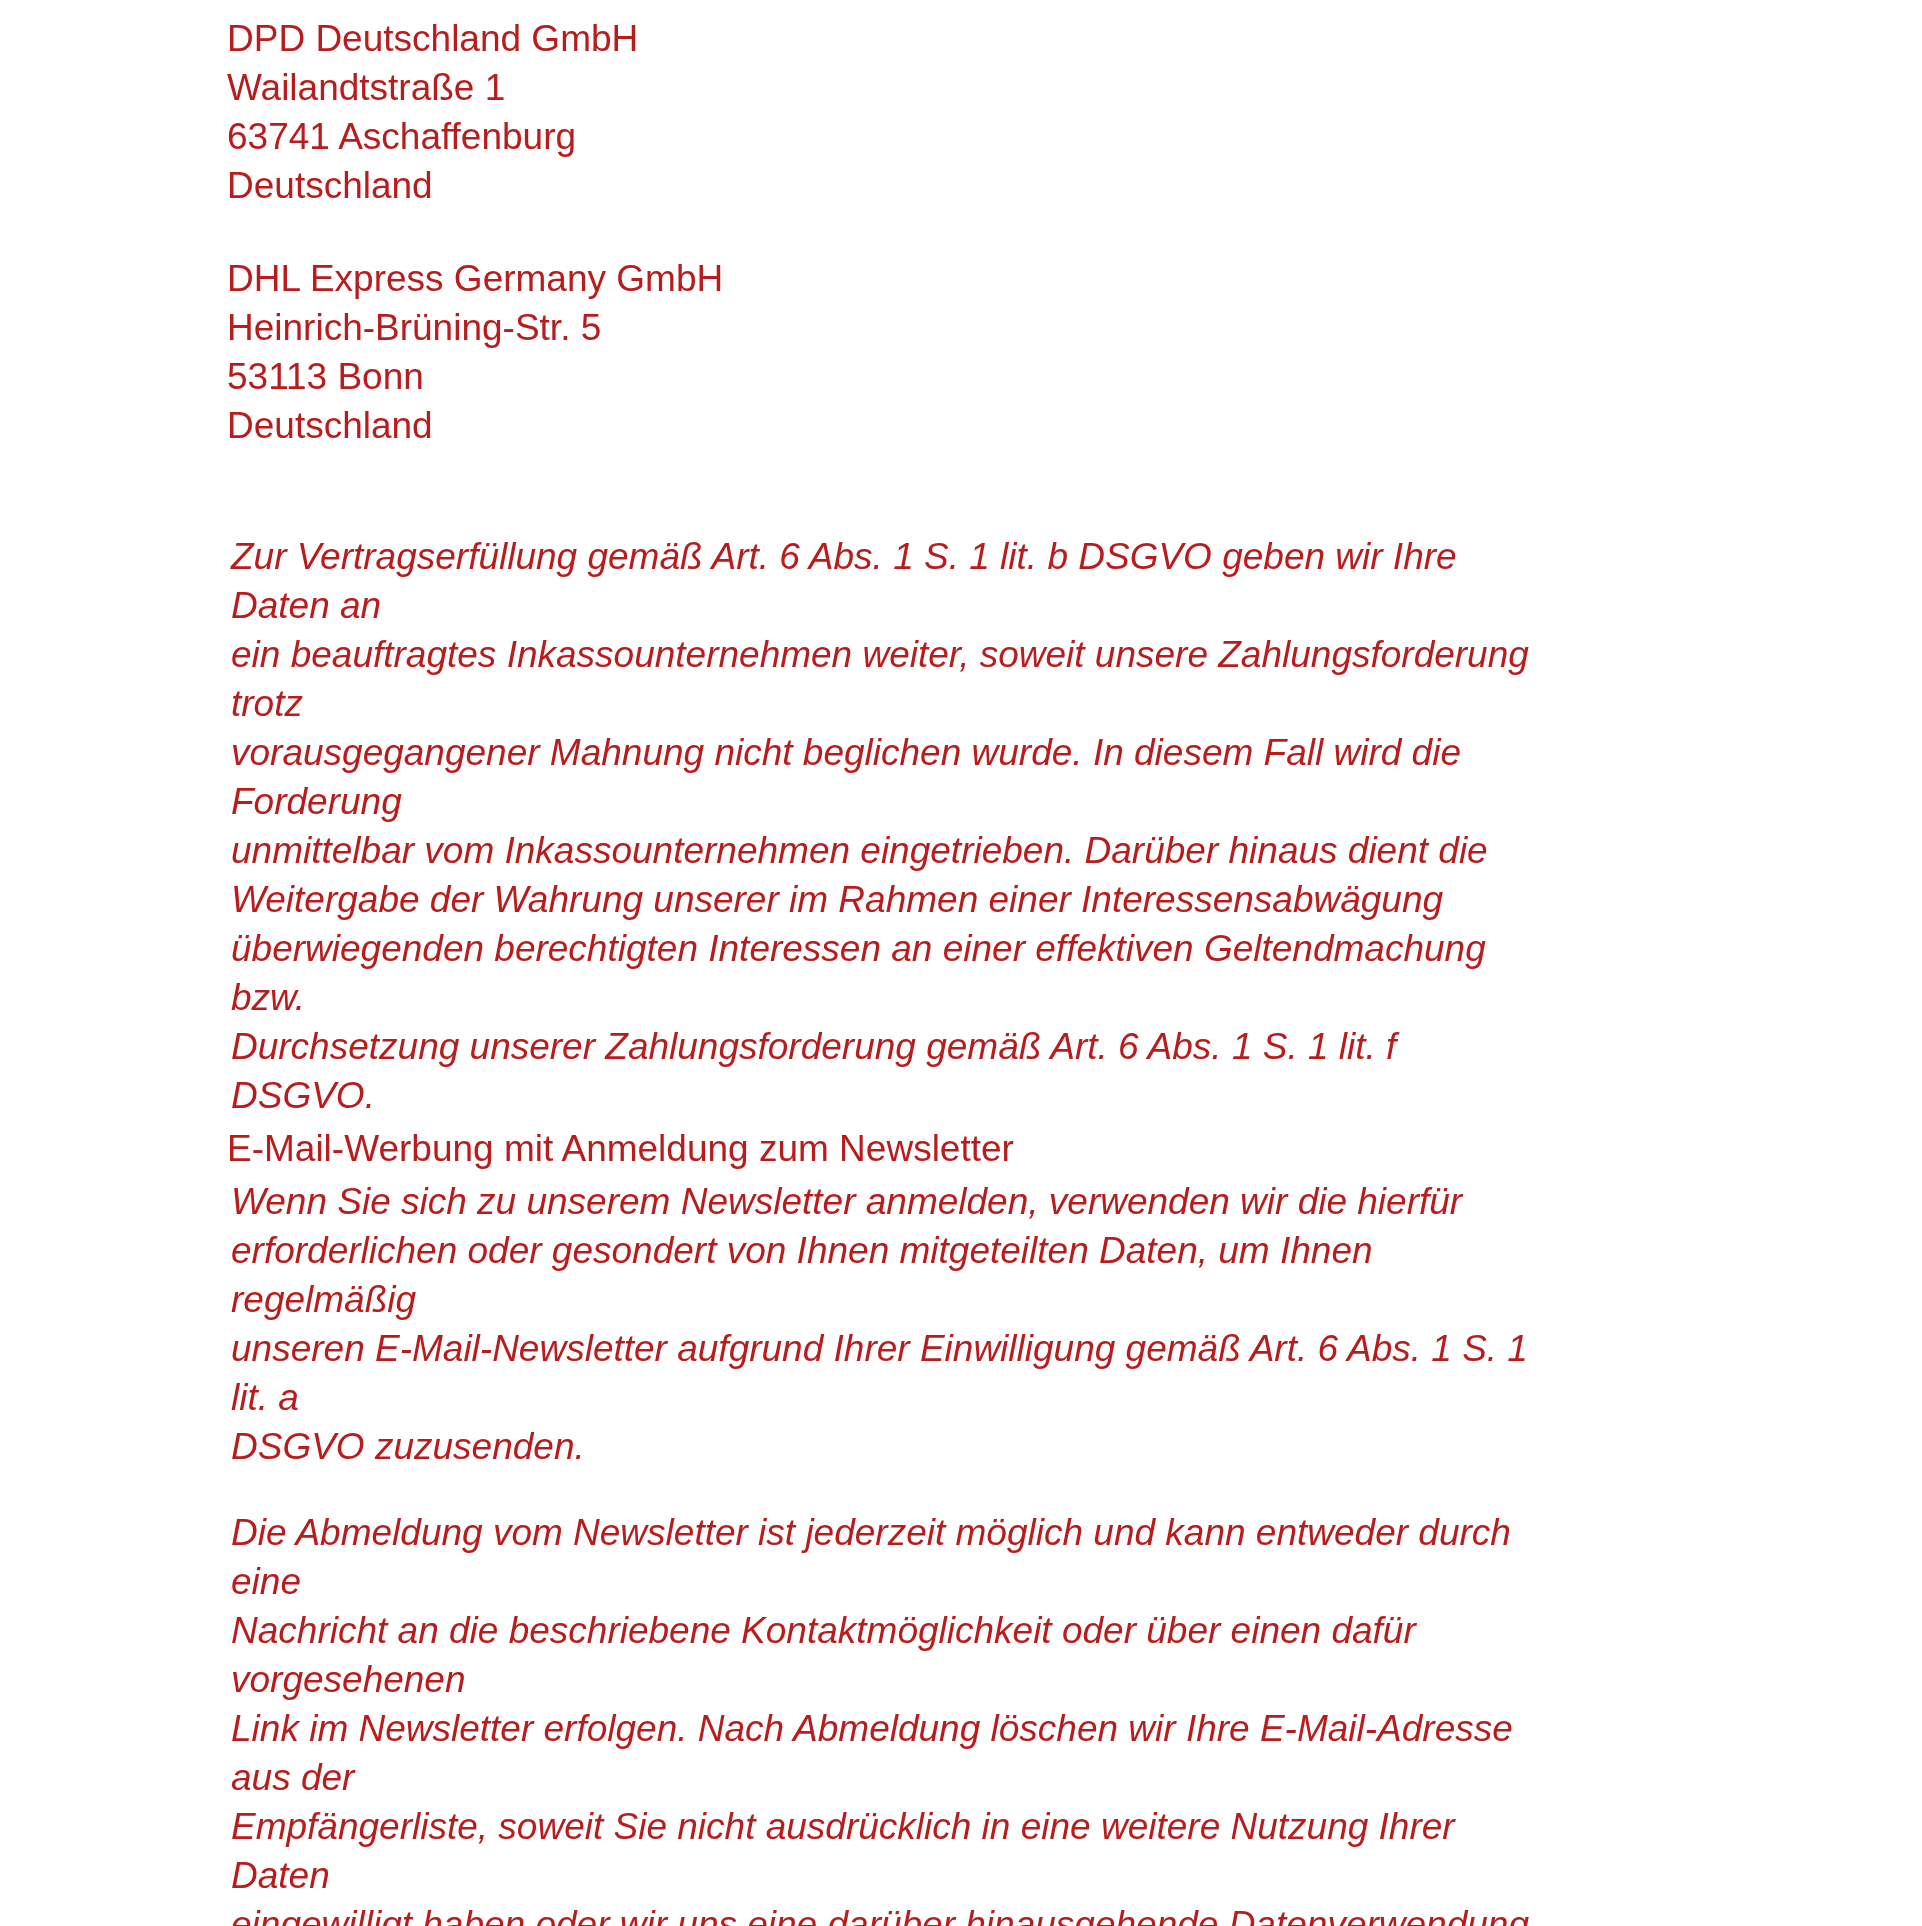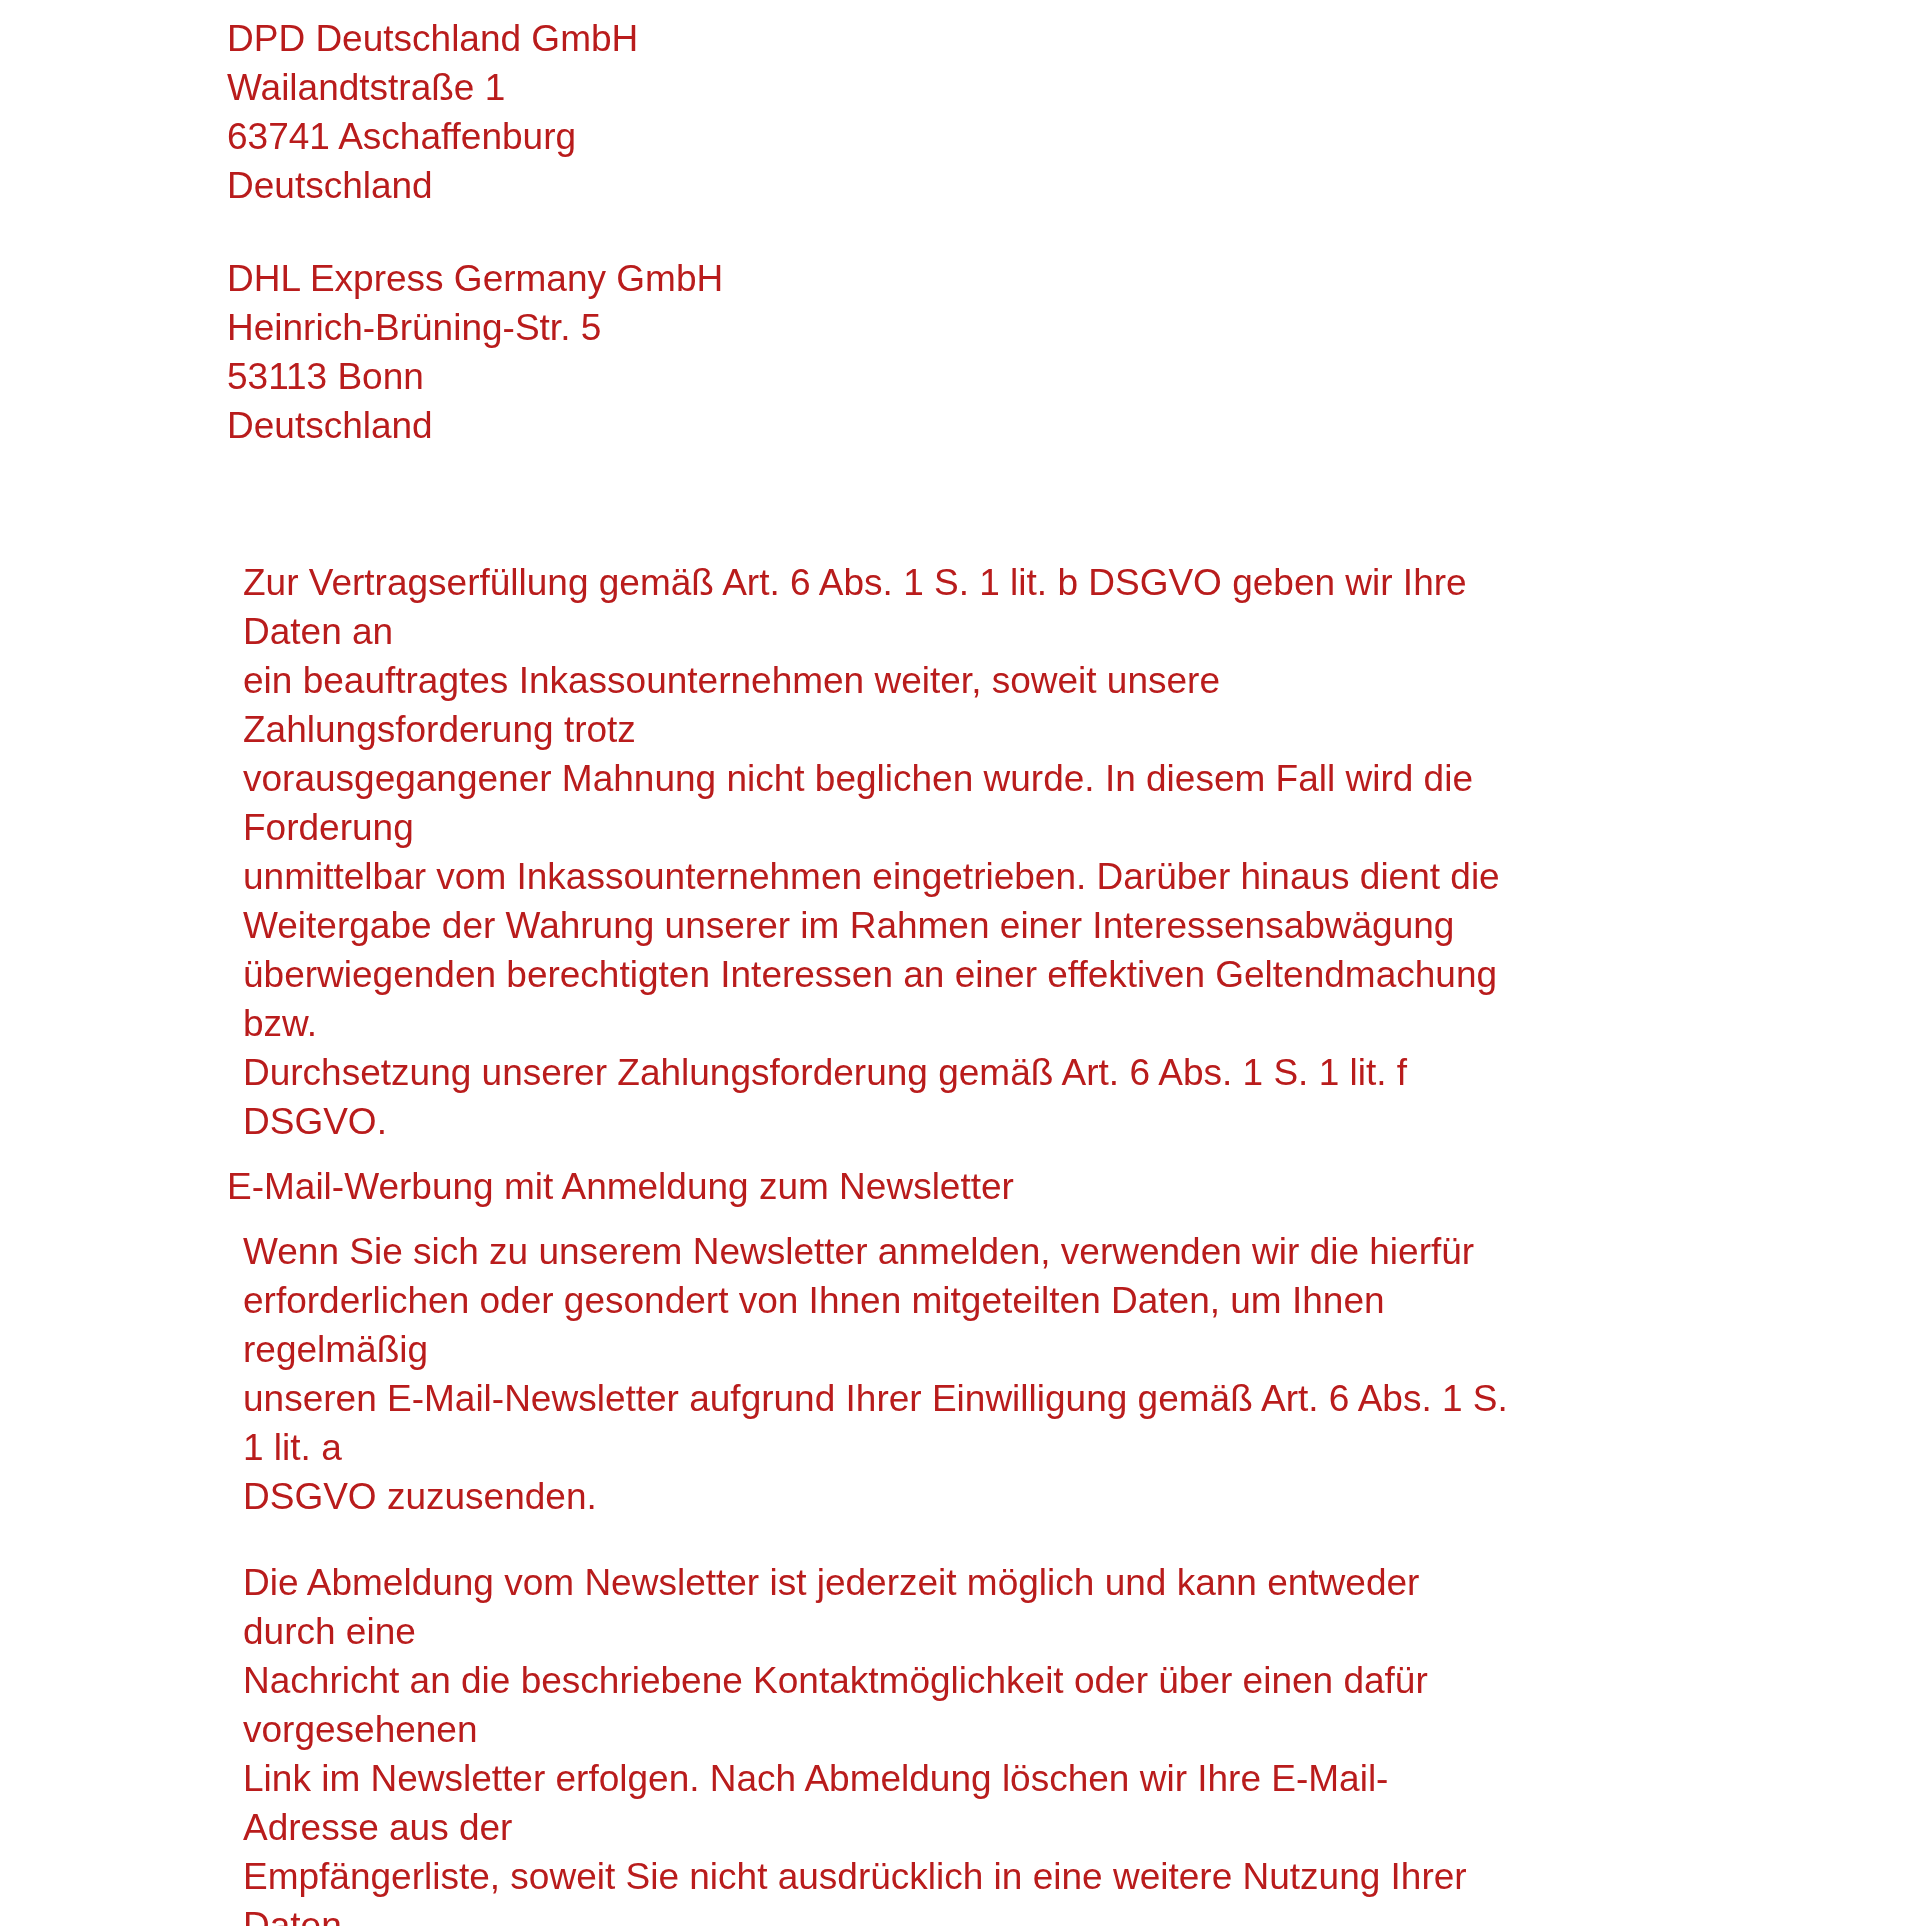--- a/index.html
+++ b/index.html
@@ -23,28 +23,29 @@
     margin: 0 0 44px 0;
     white-space: pre-line;
   }
   .heading {
     margin: 0;
     font-weight: normal;
     font-size: 37px;
     line-height: 49px;
   }
   .para {
-    margin: 16px;
+    margin: 4px;
     white-space: pre-line;
+    font-style: italic;
   }
   .para-gap {
     margin-top: 37px;
   }
   .gap-after-xl {
-    margin-bottom: 108px;
+    margin-bottom: 82px;
   }
   section.sec {
     margin: 0;
   }
 </style>
 </head>
 <body>
 
 <main class="doc">
 

